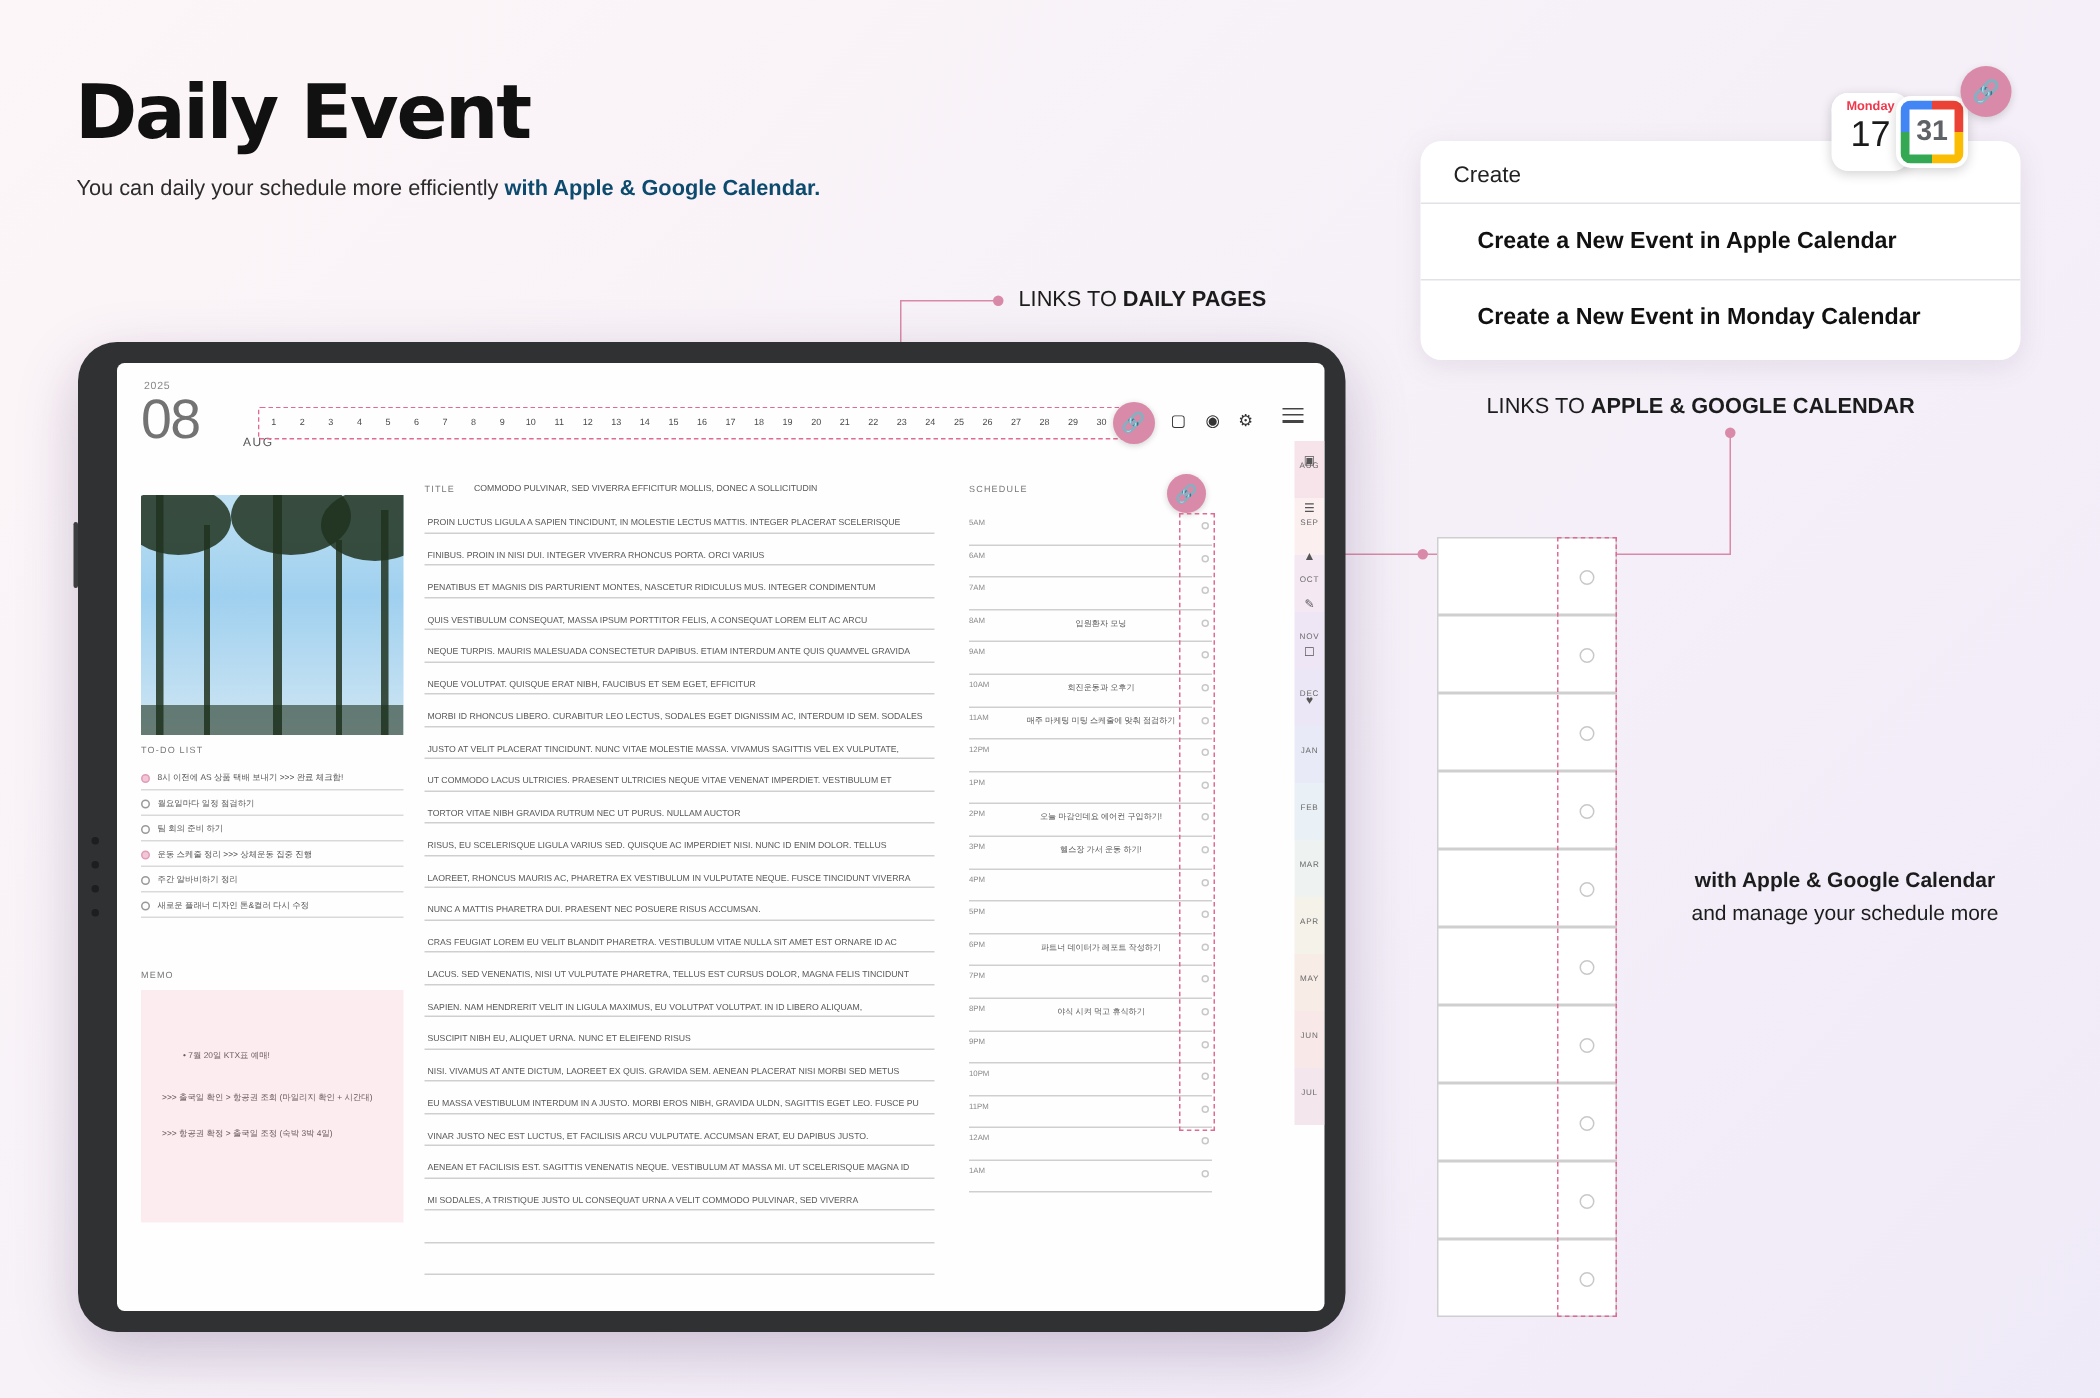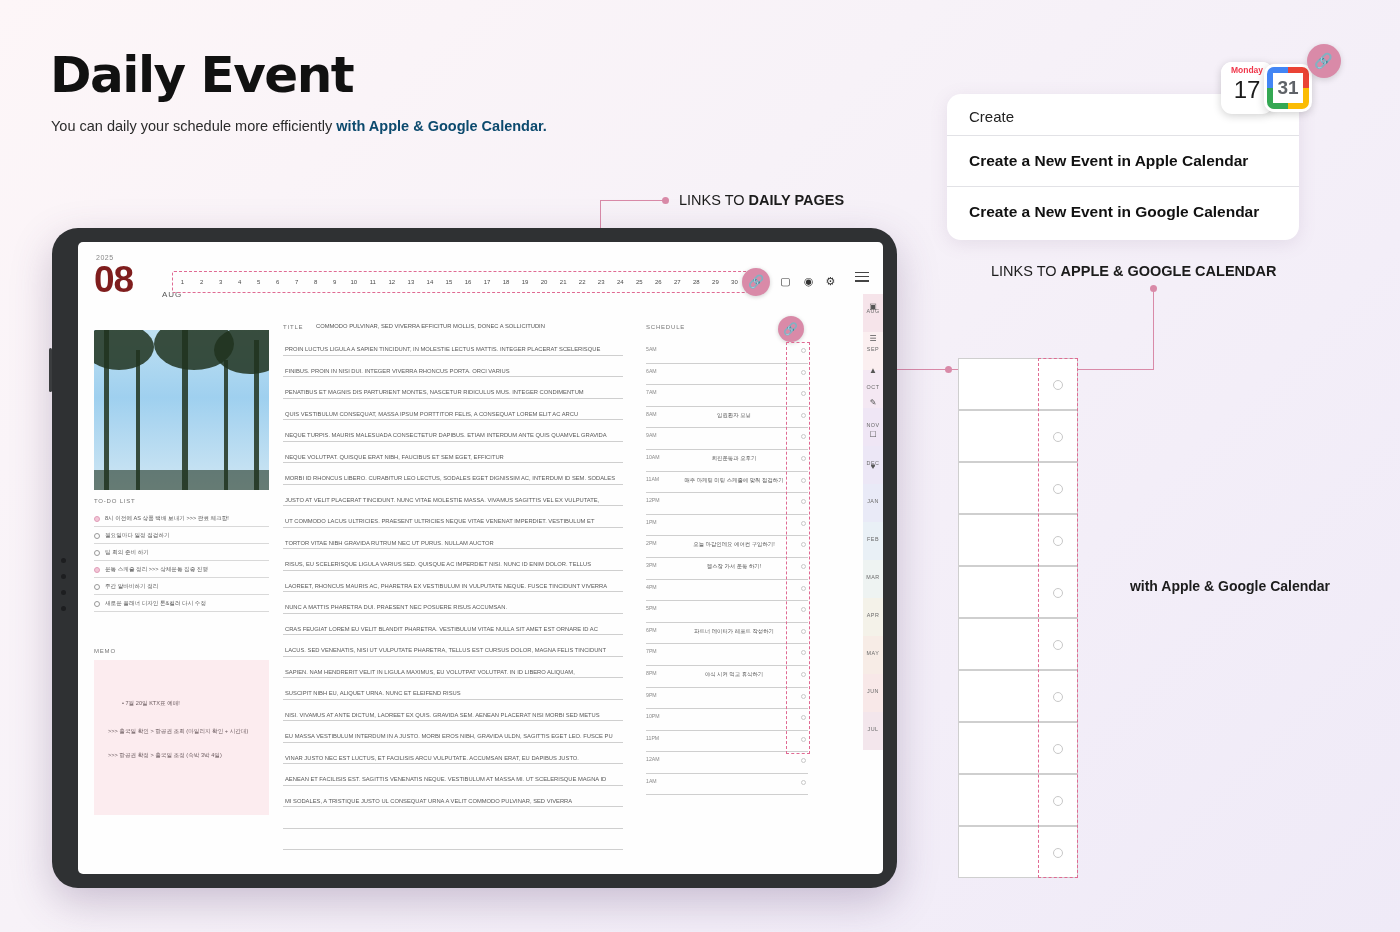--- a/index.html
+++ b/index.html
@@ -20,31 +20,31 @@
     color: #111; font-family: "DejaVu Sans", sans-serif;
   }
   .subtitle {
     position: absolute; left: 51px; top: 114px;
     font-size: 14.5px; color: #2b2b2b; line-height: 24px;
   }
   .subtitle b { font-weight: bold; color: #0c4a6e; }
 
   
   .create-card {
-    position: absolute; left: 947px; top: 94px; width: 352px; height: 146px;
+    position: absolute; left: 947px; top: 94px; width: 400px; height: 146px;
     background: #fff; border-radius: 14px;
     box-shadow: 0 4px 18px rgba(120,90,130,0.13);
     overflow: hidden;
   }
   .create-head {
     padding: 14px 22px 10px 22px; font-size: 15px; color: #222;
     border-bottom: 1px solid #e2e2e6;
   }
   .create-row {
-    padding: 16px 22px; font-size: 15.5px; font-weight: bold; color: #111;
+    padding: 16px 38px; font-size: 15.5px; font-weight: bold; color: #111;
     border-bottom: 1px solid #e2e2e6;
   }
   .create-row:last-child { border-bottom: none; }
 
   
   .cal-cluster { position: absolute; left: 1221px; top: 62px; }
   .apple-cal {
     position: absolute; left: 0; top: 0; width: 52px; height: 52px;
     background: #fff; border-radius: 11px; box-shadow: 0 2px 8px rgba(0,0,0,.18);
     overflow: hidden; text-align: center;
@@ -100,21 +100,21 @@
     background: #3b3d3f; border-radius: 2px;
   }
   .tablet .speaker { position: absolute; left: 9px; width: 5px; height: 5px; border-radius: 50%; background: #1d1e20; }
   .screen {
     position: absolute; left: 26px; top: 14px; right: 14px; bottom: 14px;
     background: #fefefe; border-radius: 5px; overflow: hidden;
   }
 
   
   .yr { position: absolute; left: 18px; top: 12px; font-size: 7px; color: #888; letter-spacing: .5px;}
-  .month-num { position: absolute; left: 16px; top: 17px; font-size: 37px; font-weight: bold; color: #7f1d1d; letter-spacing: -1px;}
+  .month-num { position: absolute; left: 16px; top: 17px; font-size: 37px; font-weight: normal; color: #737373; letter-spacing: -1px;}
   .month-abbr { position: absolute; left: 84px; top: 48px; font-size: 8px; color: #555; letter-spacing: 1px;}
   .date-strip {
     position: absolute; left: 94px; top: 29px; width: 592px; height: 22px;
     border: 1.3px dashed #e06a93; border-radius: 2px;
     display: flex; align-items: center;
   }
   .date-strip span {
     flex: 1; text-align: center; font-size: 6px; color: #4a4a4a;
   }
   .tool-ic {
@@ -208,21 +208,21 @@
 <div class="page-title">Daily Event</div>
 <div class="subtitle">
   <div>
     <span>You can daily your schedule more efficiently </span><b>with Apple &amp; Google Calendar.</b>
   </div>
 </div>
 
 <div class="create-card">
   <div class="create-head">Create</div>
   <div class="create-row">Create a New Event in Apple Calendar</div>
-  <div class="create-row">Create a New Event in Google Calendar</div>
+  <div class="create-row">Create a New Event in Monday Calendar</div>
 </div>
 
 <div class="cal-cluster">
   <div class="apple-cal">
     <div class="d-top">Monday</div>
     <div class="d-num">17</div>
   </div>
   <div class="g-cal">
     <div class="gq q1"></div>
     <div class="gq q2"></div>
@@ -234,20 +234,21 @@
 </div>
 
 <div class="anno" id="anno-daily">
   <span>LINKS TO </span><b>DAILY PAGES</b>
 </div>
 <div class="anno" id="anno-cal">
   <span>LINKS TO </span><b>APPLE &amp; GOOGLE CALENDAR</b>
 </div>
 <div class="right-note">
   <div><b>with Apple &amp; Google Calendar</b></div>
+  <div>and manage your schedule more</div>
 </div>
 
 <div class="conn" style="left:600px; top:200px; width:1px; height:100px;"></div>
 <div class="conn" style="left:600px; top:200px; width:65px; height:1px;"></div>
 <div class="dot" style="left:662px; top:197px;"></div>
 
 <div class="conn" style="left:1153px; top:288px; width:1px; height:82px;"></div>
 <div class="conn" style="left:950px; top:369px; width:204px; height:1px;"></div>
 <div class="dot" style="left:945px; top:366px;"></div>
 <div class="dot" style="left:1150px; top:285px;"></div>

